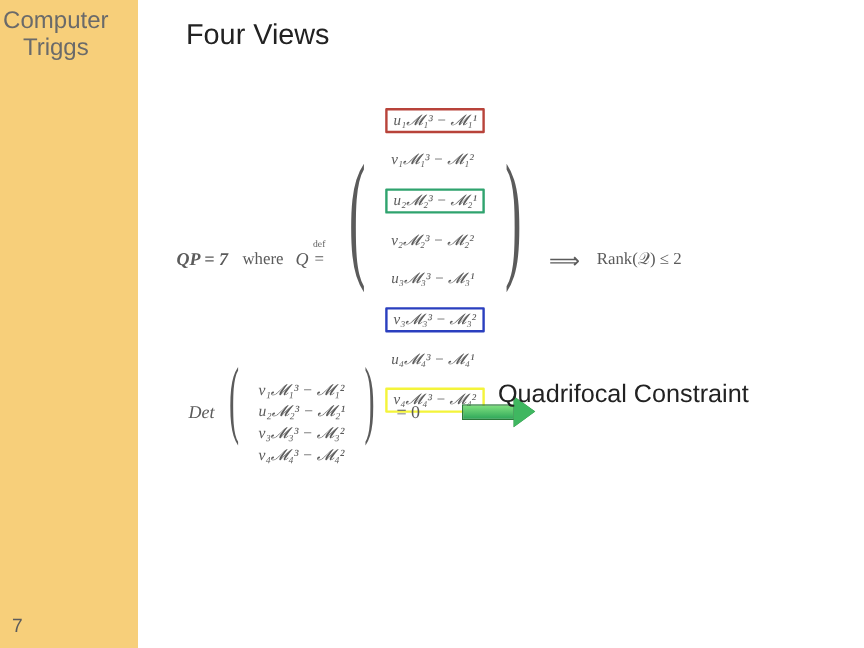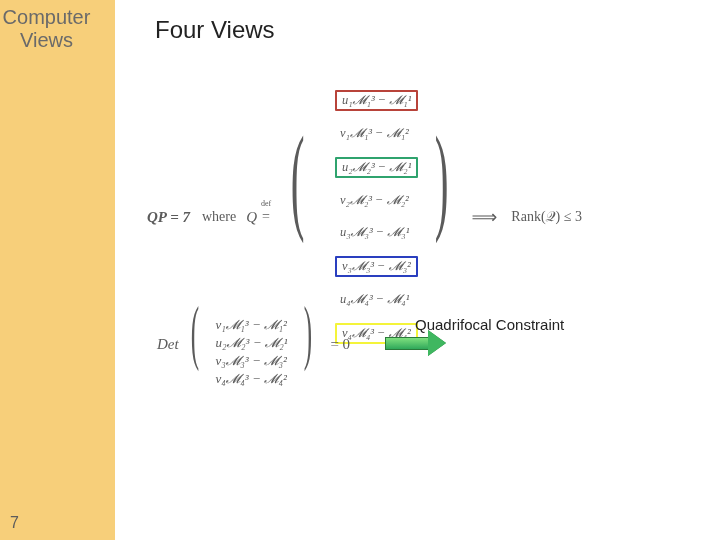--- a/index.html
+++ b/index.html
@@ -75,21 +75,20 @@
     position: relative;
     top: -2px;
   }
   .rows8 {
     display: inline-flex;
     flex-direction: column;
     gap: 15px;
     vertical-align: middle;
     position: relative;
     top: 0;
-    margin-left: 14px;
   }
   .mrow {
     font-size: 12.5px;
     font-style: italic;
     padding: 0.5px 5px;
     white-space: nowrap;
     border-radius: 1px;
     line-height: 1.25;
   }
   .box-red   { border: 2px solid #b8433a; }
@@ -142,32 +141,32 @@
     width: 0; height: 0;
     border-top: 13px solid transparent;
     border-bottom: 13px solid transparent;
     border-left: 18px solid #3fb760;
     margin-left: -1px;
     filter: drop-shadow(0 0 0 #2a7a3a);
   }
   .quad-text {
     position: absolute;
     left: 300px; top: 316px;
-    font-size: 15px;
+    font-size: 21px;
     color: #222;
     line-height: 1.25;
   }
 </style>
 </head>
 <body>
 
 <div class="sidebar">
   <div class="side-title">
     <span>Computer</span><br>
-    <span>Views</span>
+    <span>Triggs</span>
   </div>
   <div class="page-num">7</div>
 </div>
 
 <div class="content">
   <div class="title">Four Views</div>
 
   <div class="eq1">
     <span class="lhs"><b><i>QP = 7</i></b></span>
     <span class="where">where</span>
@@ -186,21 +185,21 @@
           <span class="mrow">v₂𝓜₂³ − 𝓜₂²</span>
           <span class="mrow">u₃𝓜₃³ − 𝓜₃¹</span>
           <span class="mrow box-blue">v₃𝓜₃³ − 𝓜₃²</span>
           <span class="mrow">u₄𝓜₄³ − 𝓜₄¹</span>
           <span class="mrow box-yel">v₄𝓜₄³ − 𝓜₄²</span>
         </span>
         <span class="paren">)</span>
       </span>
     </span>
     <span class="implies">⟹</span>
-    <span class="rank">Rank(𝒬) ≤ 3</span>
+    <span class="rank">Rank(𝒬) ≤ 2</span>
   </div>
 
   <div class="eq2">
     <span class="det">Det</span>
     <span class="matrix4">
       <span class="paren4">(</span>
       <span class="rows4">
         <span class="mrow">v₁𝓜₁³ − 𝓜₁²</span>
         <span class="mrow">u₂𝓜₂³ − 𝓜₂¹</span>
         <span class="mrow">v₃𝓜₃³ − 𝓜₃²</span>

